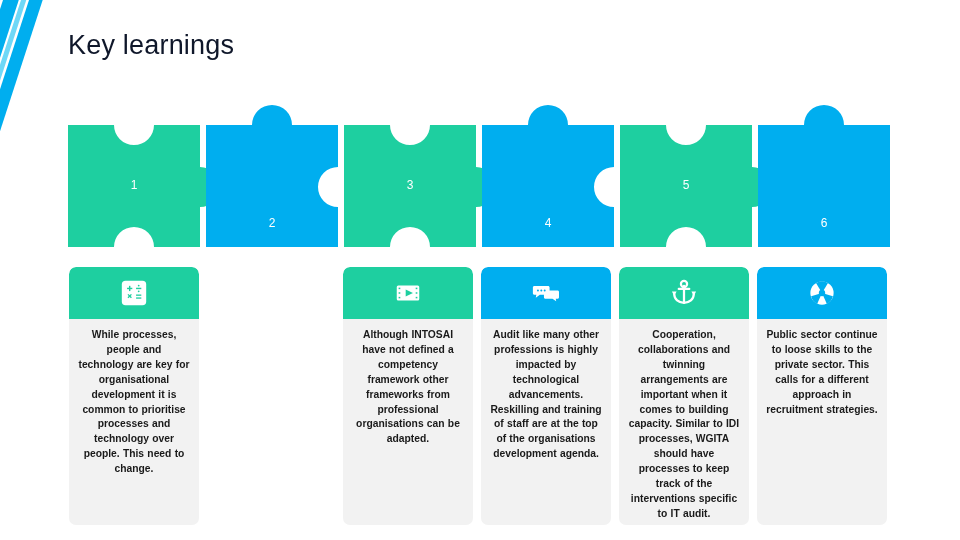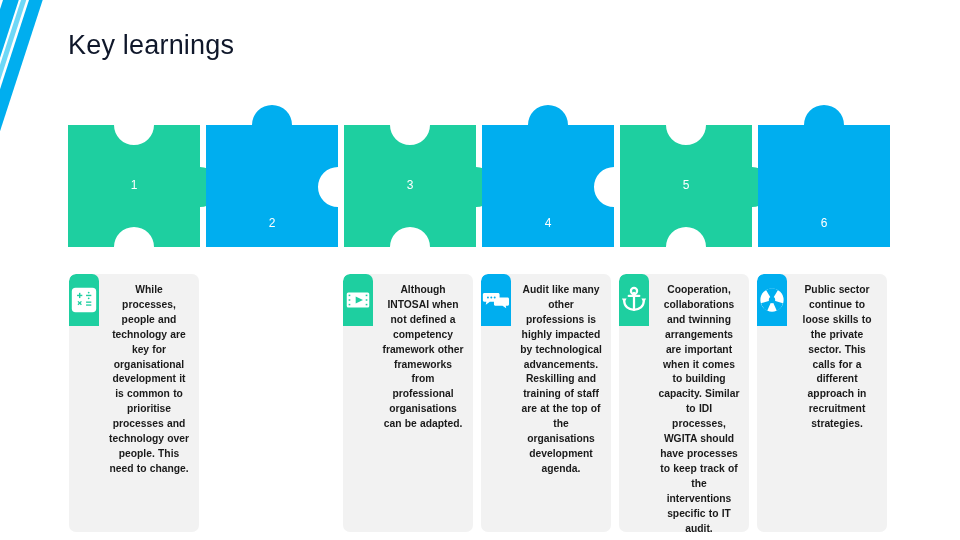--- a/index.html
+++ b/index.html
@@ -26,24 +26,24 @@
   .pz{position:absolute;}
   .pz svg{display:block;}
   .pz-num{
     position:absolute;color:#ffffff;font-size:12px;font-weight:400;
     text-align:center;width:40px;
   }
 
   
   .cards{position:absolute;left:0;top:258px;width:960px;height:262px;}
   .card{
-    position:absolute;top:16px;width:130px;
+    position:absolute;top:9px;width:130px;
     border-radius:7px;overflow:hidden;
     background:#F2F2F2;
-    display:flex;flex-direction:row;align-items:stretch;
+    display:flex;flex-direction:column;align-items:stretch;
   }
   .card-head{
     height:52px;display:flex;align-items:center;justify-content:center;
     border-radius:7px 7px 0 0;flex:0 0 auto;
   }
   .card-head.green{background:#1ECFA0;}
   .card-head.blue{background:#00AEEF;}
   .card-icon{width:30px;height:30px;display:block;}
   .card-body{
     flex:1 1 auto;
@@ -195,21 +195,21 @@
         <g fill="#1ECFA0">
           <rect x="6" y="10.3" width="1.8" height="1.6"></rect>
             <rect x="6" y="15.2" width="1.8" height="1.6"></rect>
             <rect x="6" y="20.1" width="1.8" height="1.6"></rect>
           <rect x="24.2" y="10.3" width="1.8" height="1.6"></rect>
             <rect x="24.2" y="15.2" width="1.8" height="1.6"></rect>
             <rect x="24.2" y="20.1" width="1.8" height="1.6"></rect>
         </g>
       </svg>
     </div>
-    <div class="card-body">Although INTOSAI when not defined a competency framework  other frameworks from professional organisations can be adapted.</div>
+    <div class="card-body">Although INTOSAI have not defined a competency framework  other frameworks from professional organisations can be adapted.</div>
   </div>
 
   <div class="card" style="left:481px;height:258px;">
     <div class="card-head blue">
       <svg class="card-icon" viewBox="0 0 32 32" aria-hidden="true">
         <g fill="#ffffff">
           <path d="M3.6 8.6h14.6c.9 0 1.6.7 1.6 1.6v6.1c0 .9-.7 1.6-1.6 1.6H9.4l-4.3 3.1.6-3.1H3.6c-.9 0-1.6-.7-1.6-1.6v-6.1c0-.9.7-1.6 1.6-1.6z"></path>
           <path d="M15.4 13.2h12.9c.9 0 1.6.7 1.6 1.6v5.6c0 .9-.7 1.6-1.6 1.6h-1.9l.5 2.9-4-2.9h-7.5c-.9 0-1.6-.7-1.6-1.6v-5.6c0-.9.7-1.6 1.6-1.6z"></path>
         </g>
         <g fill="#00AEEF">

